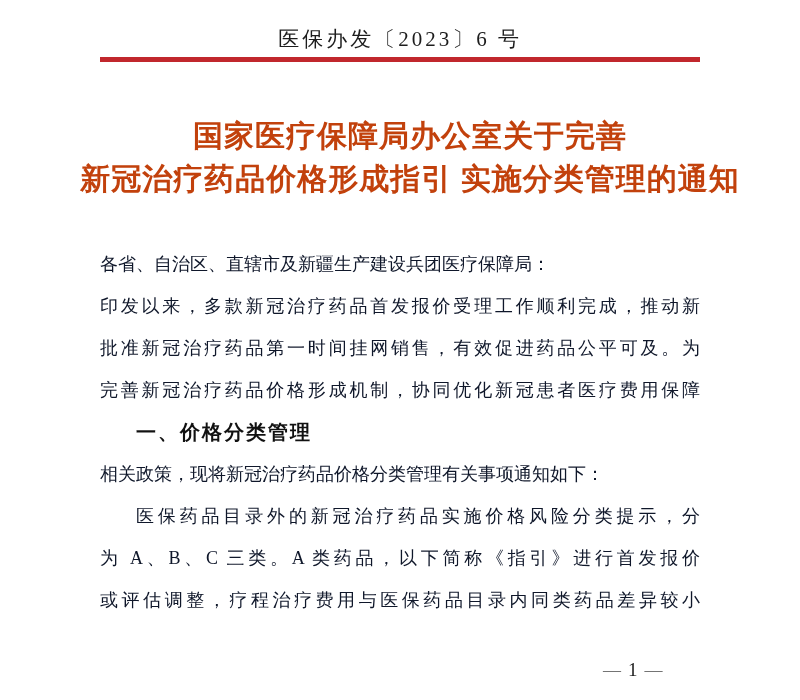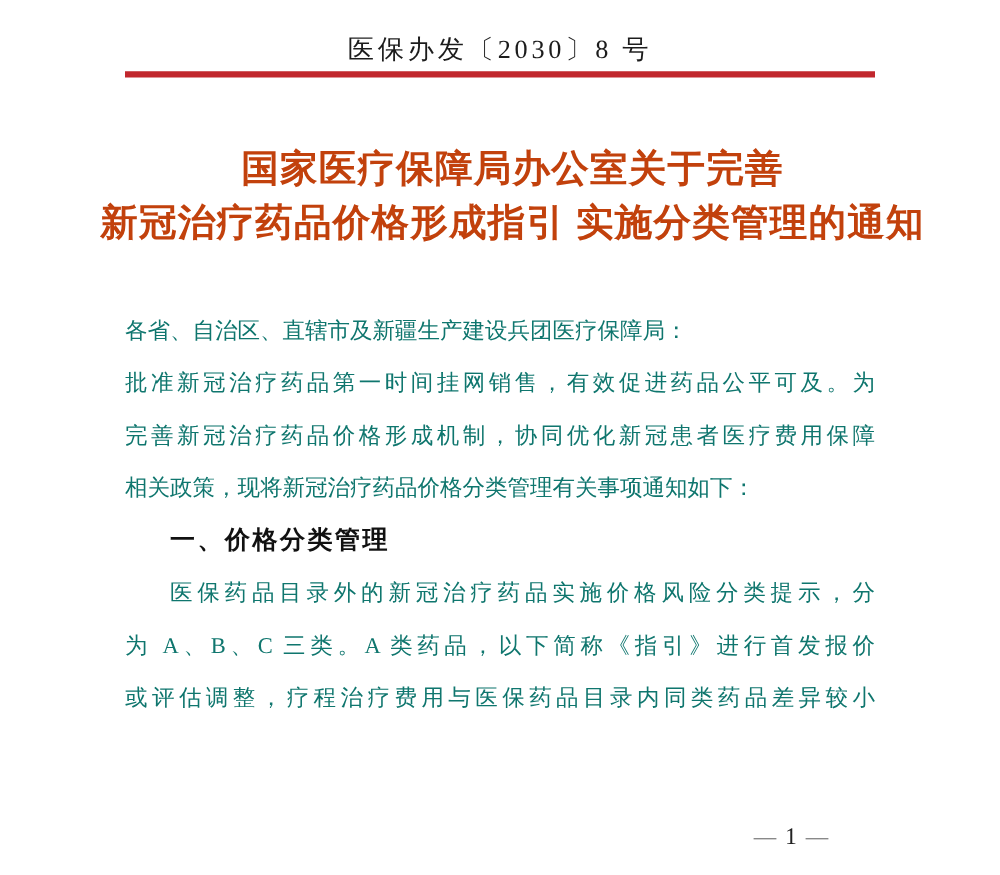--- a/index.html
+++ b/index.html
@@ -58,21 +58,21 @@
     position: absolute;
     top: 243px;
     left: 100px;
     width: 600px;
   }
   .line {
     height: 42px;
     line-height: 42px;
     font-size: 18px;
     white-space: nowrap;
-    color: #0f766e;
+    color: #0f172a;
   }
   .fill {
     text-align: justify;
     text-align-last: justify;
   }
   .indent {
     padding-left: 36px;
   }
   .heading {
     font-family: "Liberation Sans", sans-serif;
@@ -96,37 +96,38 @@
   }
   .footer .num {
     color: #222222;
   }
 </style>
 </head>
 <body>
 
 <div class="page">
 
-  <div class="docnum">医保办发〔2030〕8 号</div>
+  <div class="docnum">医保办发〔2023〕6 号</div>
 
   <div class="redline" style="background: rgb(193, 39, 45);"></div>
 
   <div class="title-block">
     <div>国家医疗保障局办公室关于完善</div>
     <div>新冠治疗药品价格形成指引 实施分类管理的通知</div>
   </div>
 
   <div class="body-block">
     <div class="line">各省、自治区、直辖市及新疆生产建设兵团医疗保障局：</div>
 
+    <div class="line fill">印发以来，多款新冠治疗药品首发报价受理工作顺利完成，推动新</div>
     <div class="line fill">批准新冠治疗药品第一时间挂网销售，有效促进药品公平可及。为</div>
     <div class="line fill">完善新冠治疗药品价格形成机制，协同优化新冠患者医疗费用保障</div>
+    <div class="line heading indent">一、价格分类管理</div>
+
     <div class="line">相关政策，现将新冠治疗药品价格分类管理有关事项通知如下：</div>
-
-    <div class="line heading indent">一、价格分类管理</div>
 
     <div class="line fill indent">医保药品目录外的新冠治疗药品实施价格风险分类提示，分</div>
     <div class="line fill">为 A、B、C 三类。A 类药品，以下简称《指引》进行首发报价</div>
     <div class="line fill">或评估调整，疗程治疗费用与医保药品目录内同类药品差异较小</div>
   </div>
 
   <div class="footer">
     <span class="dash">—</span><span class="num">1</span><span class="dash">—</span>
   </div>
 

